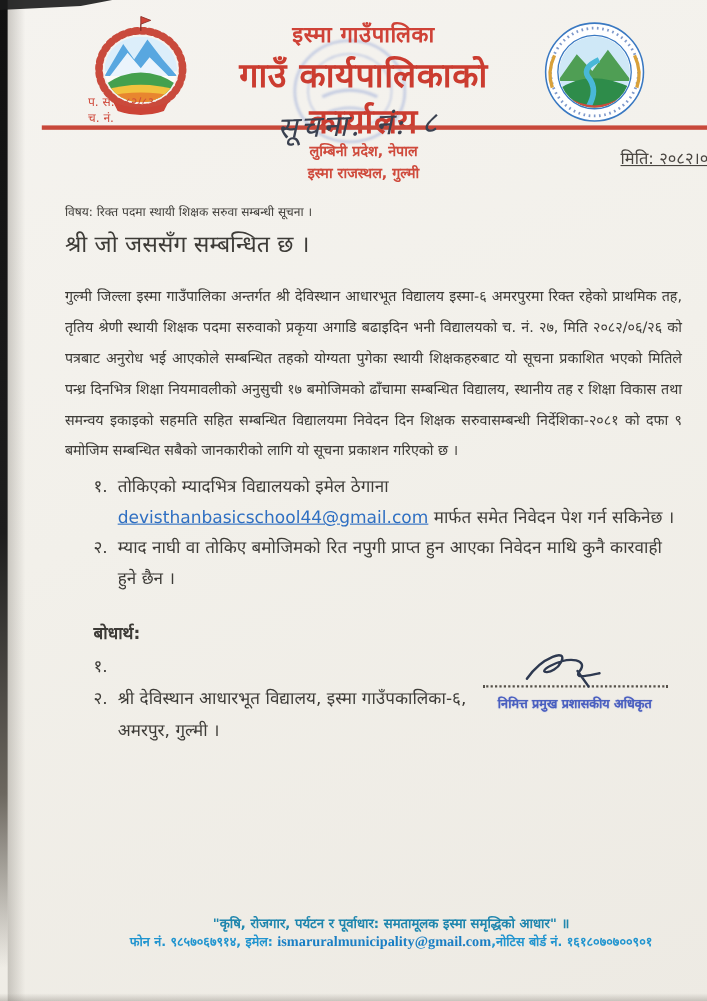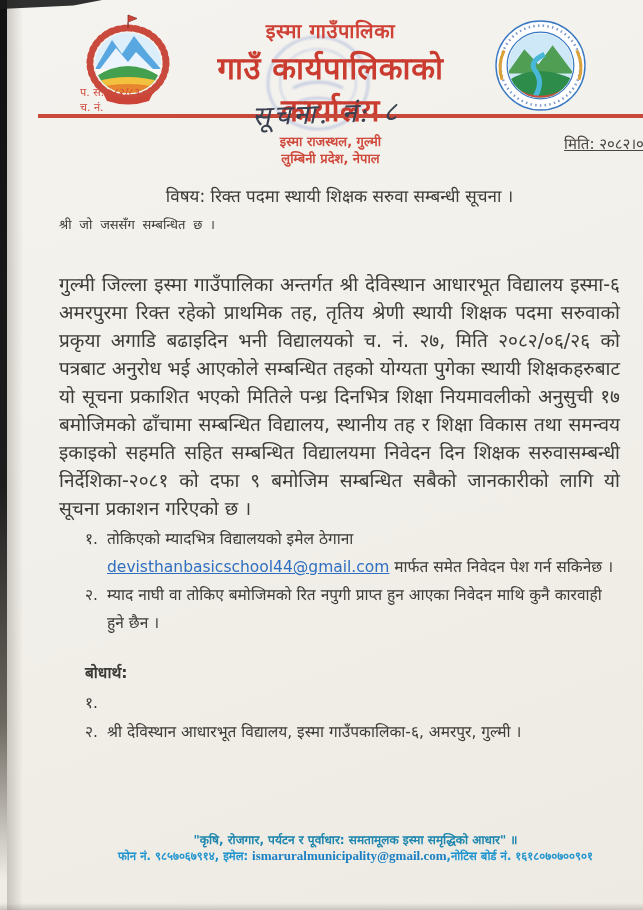--- a/index.html
+++ b/index.html
@@ -33,23 +33,23 @@
   .refs{position:absolute;left:80px;top:85px;font-size:11px;font-weight:normal;color:#cf4a3c;line-height:15px;}
   .stamp-ghost{position:absolute;left:258px;top:28px;opacity:.28;filter:blur(1px);pointer-events:none;}
   .red-line{position:absolute;left:38px;right:0;top:114px;height:3.5px;background:#c8483a;}
   .handwritten{position:absolute;left:252px;top:94px;
     font-family:"DejaVu Serif","Liberation Serif",serif;font-style:italic;
     font-size:27px;color:#3a4150;letter-spacing:3px;transform:rotate(-2deg);}
   .date-line{position:absolute;right:18px;top:133px;font-size:15px;color:#494540;text-decoration:underline;}
 
   
   .content{position:absolute;left:59px;top:170px;width:561px;}
-  .subject{margin-top:14px;text-align:center;font-size:17px;}
-  .salutation{margin-top:8px;font-size:13px;font-family:Liberation Mono, monospace;}
-  .body-par{margin-top:37px;font-size:19px;line-height:28px;text-align:justify;}
+  .subject{margin-top:14px;text-align:left;font-size:11px;}
+  .salutation{margin-top:8px;font-size:21px;}
+  .body-par{margin-top:22px;font-size:13px;line-height:28px;text-align:justify;}
   .ps-head,.cc-head{font-weight:bold;font-size:15.5px;}
   .list{margin-top:3px;}
   .li{display:flex;font-size:15.5px;line-height:28px;padding-left:26px;}
   .li .num{width:22px;flex:0 0 22px;}
   .li .txt{flex:1;}
   a.email-link{color:#2f6fc2;text-decoration:underline;text-align:center;}
   .cc-block{margin-top:24px;display:flex;align-items:flex-end;}
   .cc-left{flex:1;}
   .cc-head{padding-left:26px;}
   .cc-items{margin-top:6px;}
@@ -125,22 +125,22 @@
         <path d="M21 68 Q46 84 71 68 L71 78 L21 78 Z" fill="#d04a3e"></path>
       </g>
       <path d="M8 60 Q3 46 10 31" stroke="#d9a13a" stroke-width="3" fill="none"></path>
       <path d="M84 60 Q89 46 82 31" stroke="#d9a13a" stroke-width="3" fill="none"></path>
     </svg>
   </div>
 
   <div class="head-center">
     <div class="muni-name">इस्मा गाउँपालिका</div>
     <div class="office-name">गाउँ कार्यपालिकाको कार्यालय</div>
+    <div class="addr" style="margin-top:0;">लुम्बिनी प्रदेश, नेपाल</div>
     <div class="addr">इस्मा राजस्थल, गुल्मी</div>
-    <div class="addr" style="margin-top:0;">लुम्बिनी प्रदेश, नेपाल</div>
   </div>
 
   <div class="refs">
     <div>प. सं. ०८२/८३</div>
     <div>च. नं.</div>
   </div>
 
   <div class="red-line"></div>
 
   <div class="handwritten">सूचना. नं: ८</div>
@@ -168,20 +168,29 @@
         <div class="cc-items">
           <div class="li" style="line-height:29px;">
             <span class="num">१.</span>
           </div>
           <div class="li" style="line-height:29px;">
             <span class="num">२.</span>
             <span class="txt">श्री देविस्थान आधारभूत विद्यालय, इस्मा गाउँपकालिका-६, अमरपुर, गुल्मी ।</span>
           </div>
         </div>
       </div>
+      <div class="sig-block">
+        <div class="sig-scribble">
+          <svg width="85" height="40" viewBox="0 0 85 40">
+            <path d="M4 28 C18 8 42 0 35 13 C29 25 10 24 26 16 C44 7 60 11 52 21 C46 29 60 25 70 23 M50 21 L60 35" stroke="#2e3950" stroke-width="2.2" fill="none" stroke-linecap="round"></path>
+          </svg>
+        </div>
+        <div class="sig-dots"></div>
+        <div class="sig-designation">निमित्त प्रमुख प्रशासकीय अधिकृत</div>
+      </div>
     </div>
   </div>
 
   <div class="footer">
     <div class="slogan">"कृषि, रोजगार, पर्यटन र पूर्वाधार: समतामूलक इस्मा समृद्धिको आधार" ॥</div>
     <div class="contact"><span>फोन नं. ९८५७०६७९१४, इमेल: </span><span class="f-email">ismaruralmunicipality@gmail.com</span><span>,नोटिस बोर्ड नं. १६१८०७०७००९०१</span></div>
   </div>
 
 </div>
 

